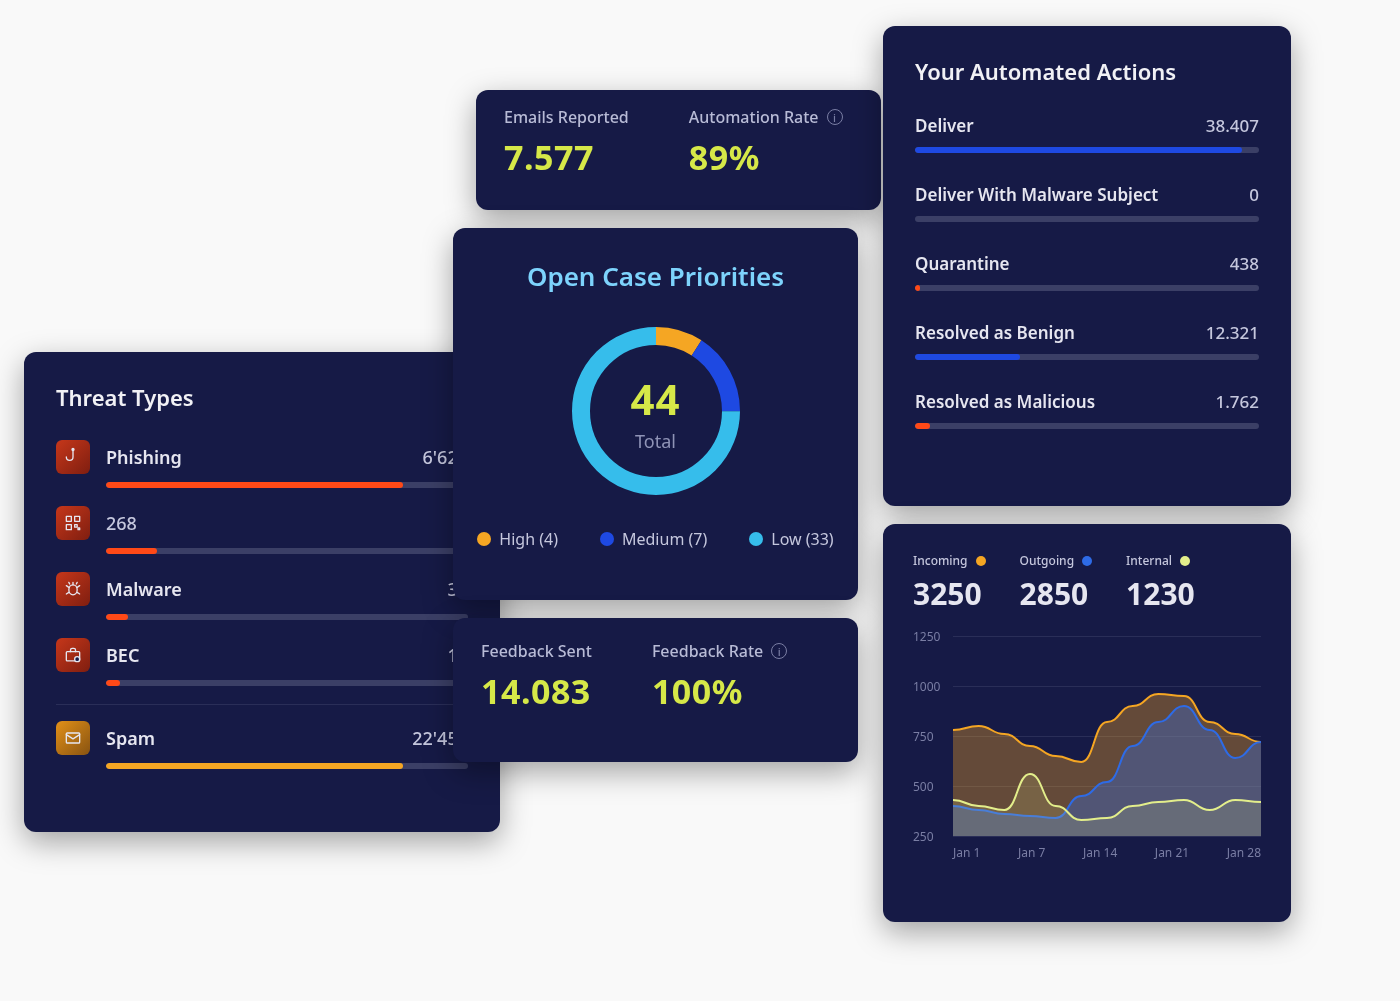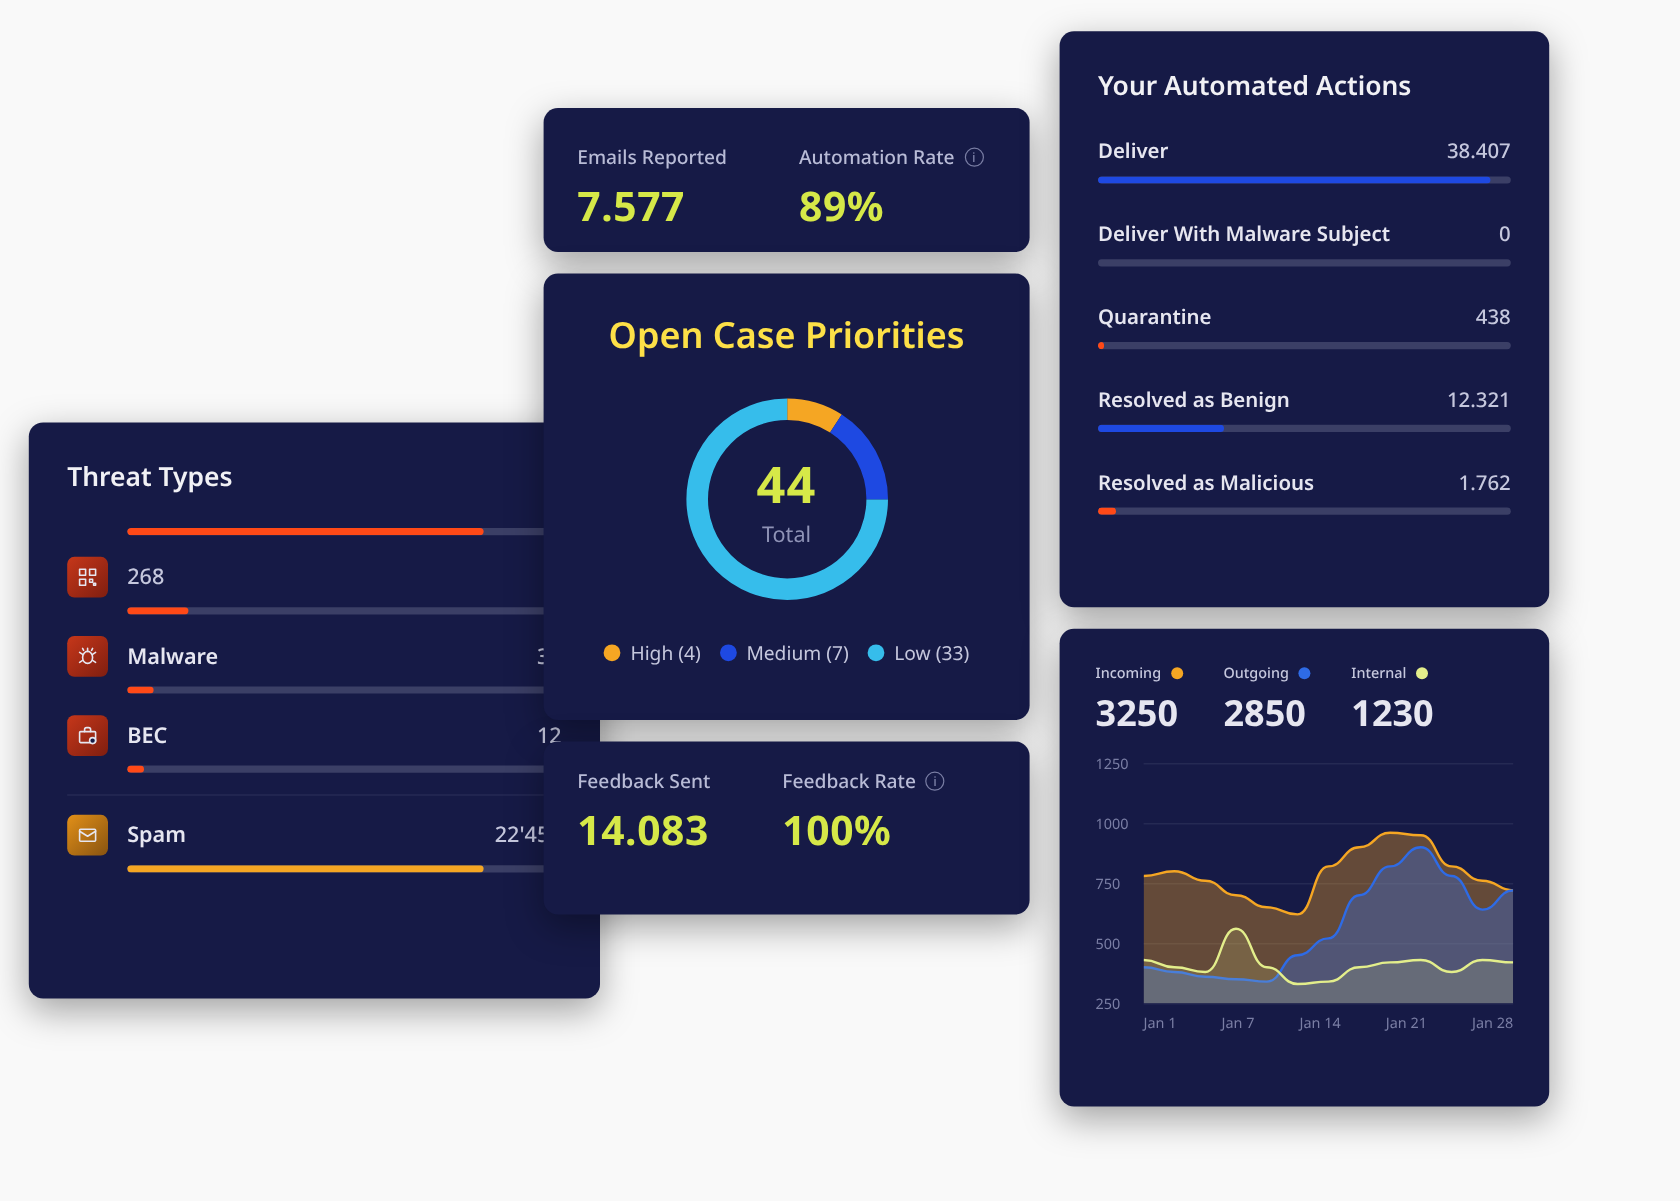--- a/index.html
+++ b/index.html
@@ -14,36 +14,36 @@
   .threat-icon svg{stroke:#E6E6F0;}
   .icon-red{background:linear-gradient(135deg,#C6371A,#7F1E10);}
   .icon-amber{background:linear-gradient(135deg,#E29018,#885311);}
   .threat-name{flex:1;font-size:18px;font-weight:600;color:#E6E6F0;}
   .threat-count{font-size:18px;color:#C5C7DD;font-weight:500;}
   .threat-bar{height:6px;background:#3B3F66;border-radius:3px;margin:6px 0 18px 50px;position:relative;overflow:hidden;}
   .threat-bar>span{position:absolute;top:0;left:0;bottom:0;border-radius:3px;}
   .threat-divider{height:1px;background:#2A2E58;margin:8px 0 16px;}
 
   
-  .stats{left:453px;top:90px;width:405px;height:120px;padding:30px 28px 0;}
+  .stats{left:476px;top:90px;width:405px;height:120px;padding:16px 28px 0;}
   .feedback{left:453px;top:618px;width:405px;height:144px;padding:22px 28px 0;}
   .stats-inner{display:flex;gap:60px;}
   .stat .stat-label{font-size:16px;color:#B8BBD6;font-weight:500;display:flex;align-items:center;gap:8px;}
   .stat .stat-value{font-size:34px;font-weight:700;color:#D6E848;margin-top:6px;letter-spacing:.5px;}
   .info-icon{width:16px;height:16px;border:1.5px solid #7A7EA4;border-radius:50%;display:inline-flex;align-items:center;justify-content:center;font-size:11px;color:#7A7EA4;cursor:default;}
 
   
   .priorities{left:453px;top:228px;width:405px;height:372px;padding:30px 24px 20px;text-align:center;}
-  .pri-title{font-size:30px;font-weight:600;color:#fde047;margin:0;}
+  .pri-title{font-size:26px;font-weight:600;color:#7dd3fc;margin:0;}
   .donut-wrap{position:relative;width:190px;height:190px;margin:22px auto 18px;}
   .donut-wrap svg{transform:rotate(-90deg);}
   .donut-center{position:absolute;inset:0;display:flex;flex-direction:column;align-items:center;justify-content:center;}
   .donut-num{font-size:42px;font-weight:700;color:#D6E848;letter-spacing:1px;}
   .donut-sub{font-size:18px;color:#8F93B6;margin-top:2px;}
-  .legend{display:flex;justify-content:center;gap:16px;margin-top:22px;}
+  .legend{display:flex;justify-content:center;gap:42px;margin-top:22px;}
   .legend-item{display:flex;align-items:center;gap:8px;font-size:16px;color:#C5C7DD;}
   .dot{width:14px;height:14px;border-radius:50%;}
 
   
   .actions{left:883px;top:26px;width:408px;height:480px;padding:30px 32px 10px;}
   .action-row{margin-bottom:6px;}
   .action-head{display:flex;justify-content:space-between;align-items:baseline;}
   .action-name{font-size:17px;font-weight:600;color:#E6E6F0;}
   .action-val{font-size:17px;color:#C5C7DD;font-weight:500;}
   .action-bar{height:6px;background:#3B3F66;border-radius:3px;margin-top:10px;position:relative;overflow:hidden;}
@@ -65,20 +65,30 @@
   *{box-sizing:border-box;}
 </style>
 </head>
 <body>
 
 <div class="stage">
 
   <div class="card threats">
     <div class="card-title">Threat Types</div>
     <div id="threat-list">
+        <div class="threat-row">
+      <div class="threat-icon icon-red">
+            <svg width="20" height="20" fill="none" stroke-width="1.6" stroke-linecap="round" stroke-linejoin="round" viewBox="0 0 24 24">
+              <path d="M12 3v9a4 4 0 1 1-8 0"></path>
+              <circle cx="12" cy="3" r="1.2" fill="#E6E6F0"></circle>
+            </svg>
+          </div>
+      <div class="threat-name">Phishing</div>
+      <div class="threat-count">6'628</div>
+        </div>
         <div class="threat-bar">
           <span style="width:82%;background:#FF4917"></span>
         </div>
         <div class="threat-row">
       <div class="threat-icon icon-red">
             <svg width="20" height="20" fill="none" stroke-width="1.6" stroke-linecap="round" stroke-linejoin="round" viewBox="0 0 24 24">
               <rect x="4" y="4" width="6" height="6"></rect>
               <rect x="14" y="4" width="6" height="6"></rect>
               <rect x="4" y="14" width="6" height="6"></rect>
               <rect x="14" y="14" width="3" height="3"></rect>

